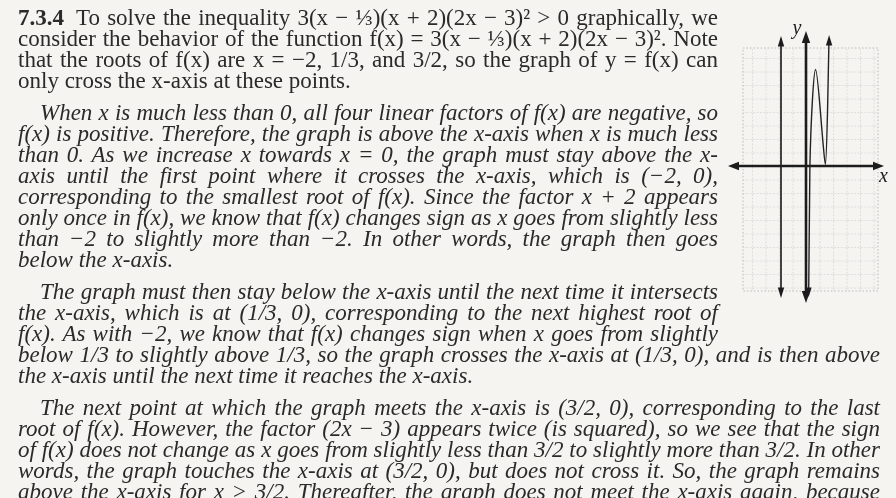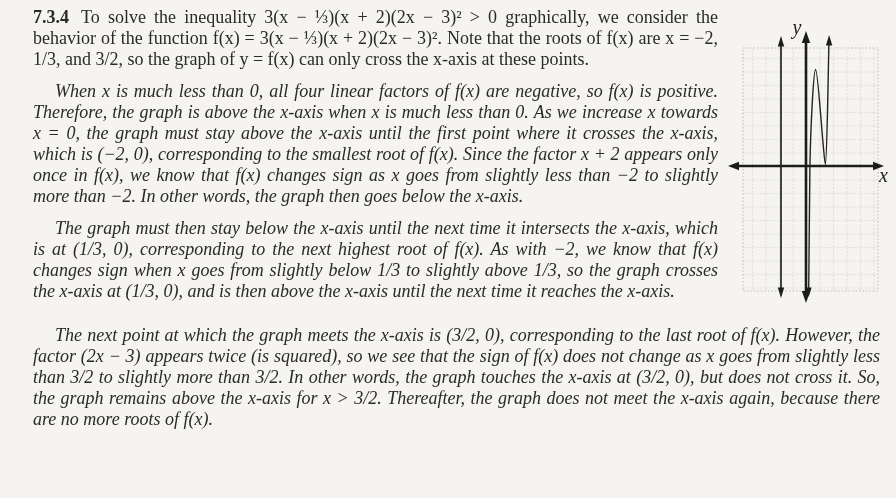--- a/index.html
+++ b/index.html
@@ -9,22 +9,22 @@
     font-family:"Liberation Serif","DejaVu Serif",serif;
     color:#2a2a2a;
     overflow:hidden;
   }
   .page{
     box-sizing:border-box;
     width:896px;height:498px;
     padding:7px 16px 0 18px;
   }
   p{
-    margin:0 0 11px 15px;
-    font-size:18px;
+    margin:0 0 11px 0;
+    font-size:23px;
     line-height:21px;
     text-align:justify;
   }
   p.indent{text-indent:22px;font-style:italic;}
   p.clear{clear:right;}
   b.num{font-weight:bold;padding-right:12px;}
   .graph-float{
     float:right;
     width:166px;height:318px;
     margin:-2px -12px 2px 8px;

